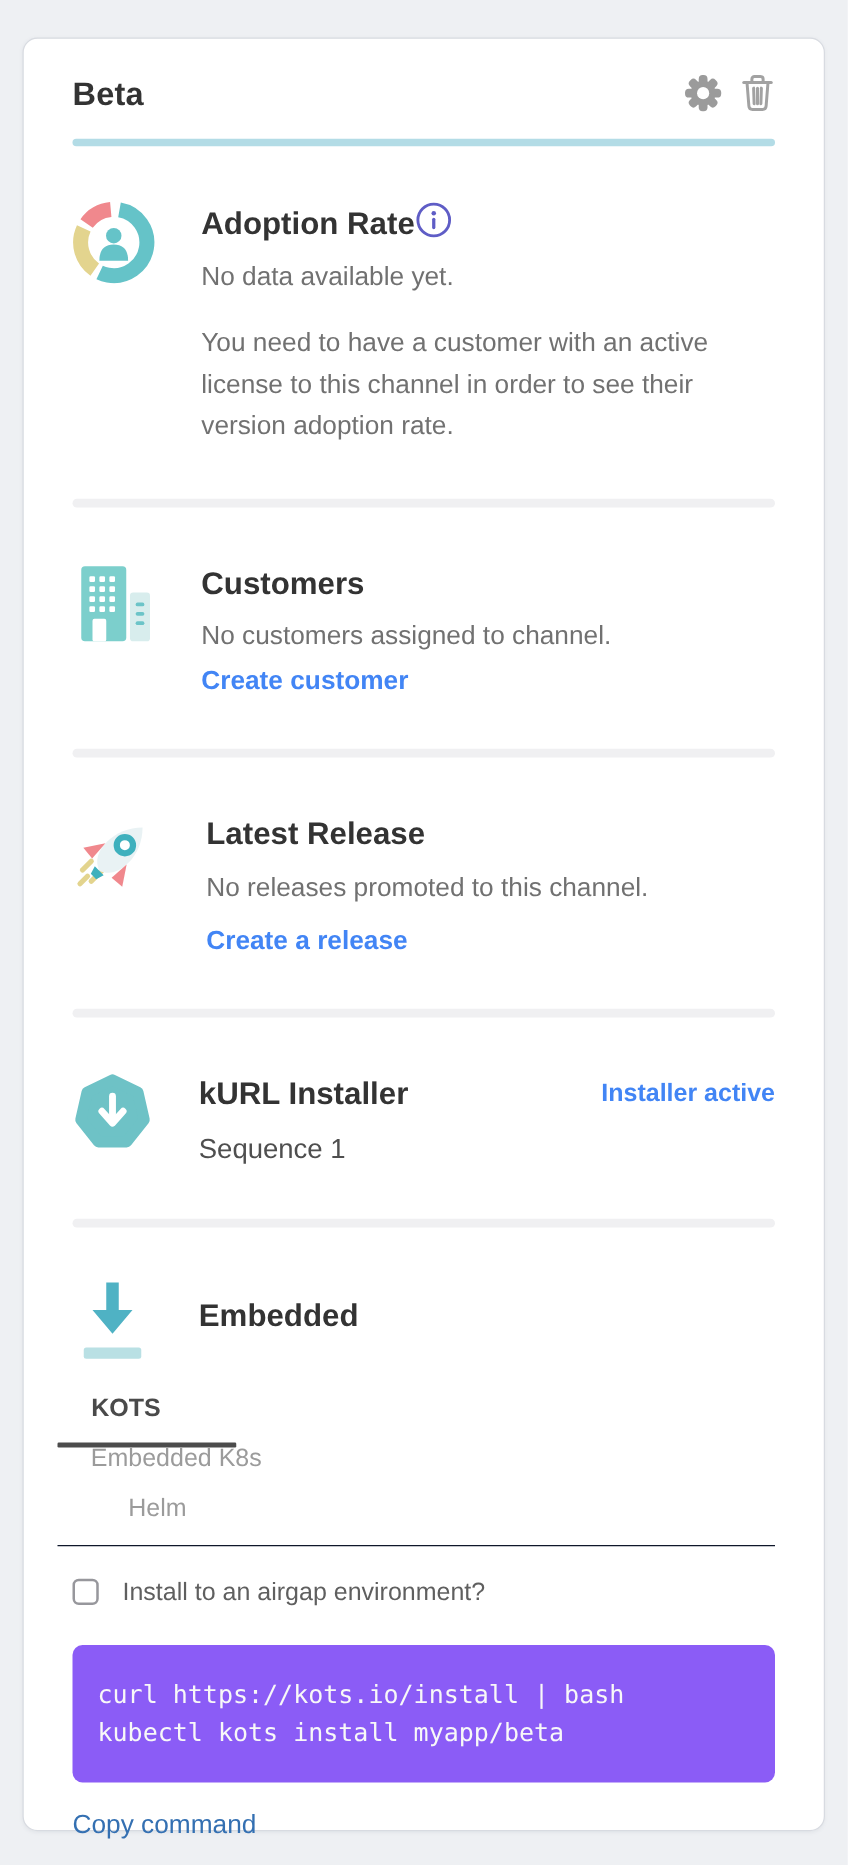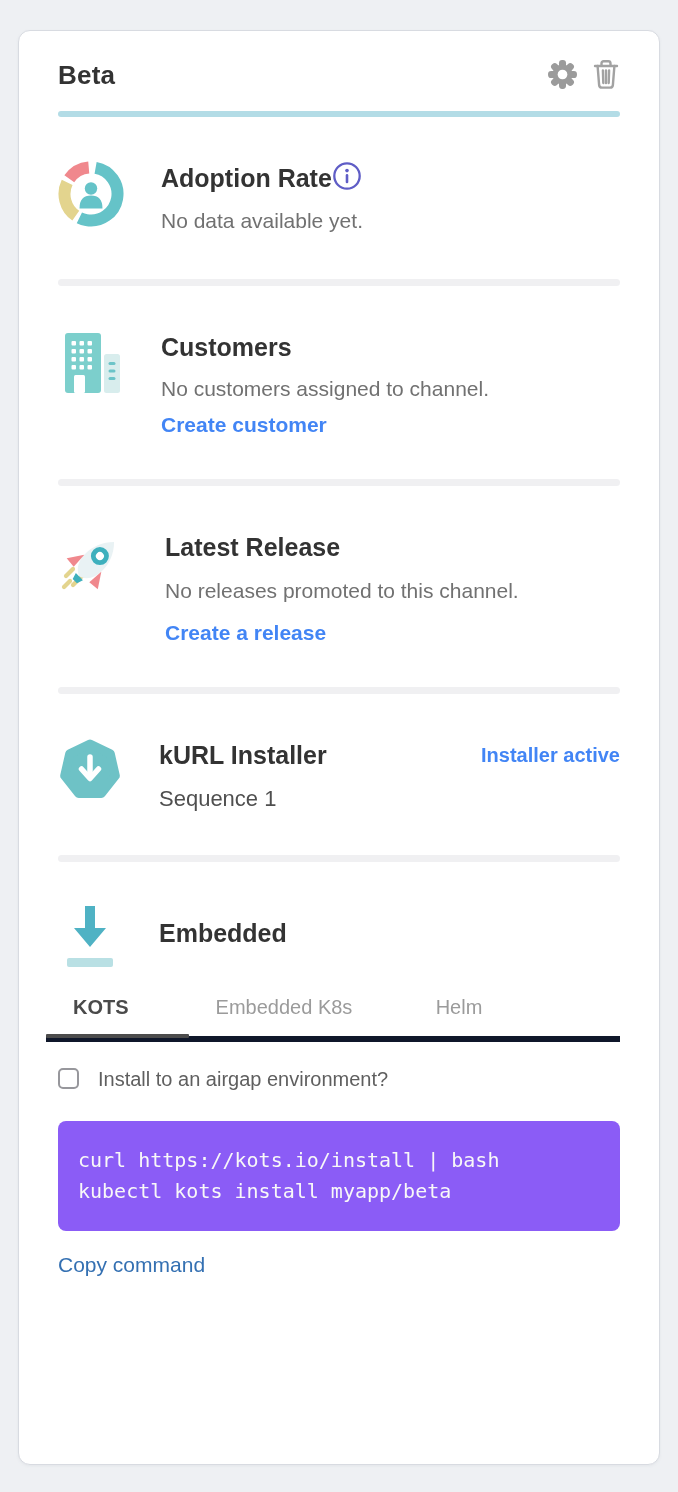--- a/index.html
+++ b/index.html
@@ -48,21 +48,21 @@
   
   .sec-kurl { margin-top: 44px; }
   .kurl-row { display: flex; align-items: flex-start; }
   .kurl-main { flex: 1; }
   .sequence { font-size: 22px; color: #4f4f4f; line-height: 33px; margin-top: 10px; }
   .history-link { font-size: 20px; margin-top: 6px; }
   
   .sec-install { margin-top: 40px; }
   .sec-install .section-title { margin-top: 14px; }
   
-  .tabs { display: flex; margin-left: -12px; margin-top: 22px; border-bottom: 6px solid #0f172a; }
+  .tabs { display: flex; margin-left: -12px; margin-top: 22px; border-bottom: 1px solid #0f172a; flex-direction: column; }
   .tab { position: relative; background: none; border: none; cursor: pointer;
          font-family: "Liberation Sans", sans-serif; font-size: 20px; color: #9b9b9b;
          padding: 0 0 17px 0; text-align: center; }
   .tab-kots { width: 143px; text-align: left; padding-left: 27px; }
   .tab-embedded { width: 190px; }
   .tab-helm { width: 160px; }
   .tab.active { color: #4a4a4a; font-weight: 700; }
   .tab.active::after { content: ""; position: absolute; left: 0; right: 0; bottom: -2px;
                        height: 4px; background: #4c4c4c; border-radius: 1px; }
   
@@ -136,20 +136,21 @@
         <span class="section-title">Adoption Rate</span>
         <span>
           <svg width="30" height="30" viewBox="0 0 30 30">
             <circle cx="15" cy="15" r="12.7" fill="none" stroke="#5f5dc6" stroke-width="2.3"></circle>
             <circle cx="15" cy="9.6" r="1.8" fill="#5f5dc6"></circle>
             <rect x="13.7" y="13.1" width="2.6" height="9.2" rx="1.3" fill="#5f5dc6"></rect>
           </svg>
         </span>
       </div>
       <div class="section-text first">No data available yet.</div>
+      <div class="section-text detail">You need to have a customer with an active license to this channel in order to see their version adoption rate.</div>
     </div>
   </div>
 
   <hr class="divider mt-divider">
 
   
   <div class="section sec-customers">
     <div class="icon-col">
       <svg width="66" height="66" viewBox="0 0 66 66">
         <rect x="46" y="24" width="16" height="39" rx="2.5" fill="#d8eded"></rect>

